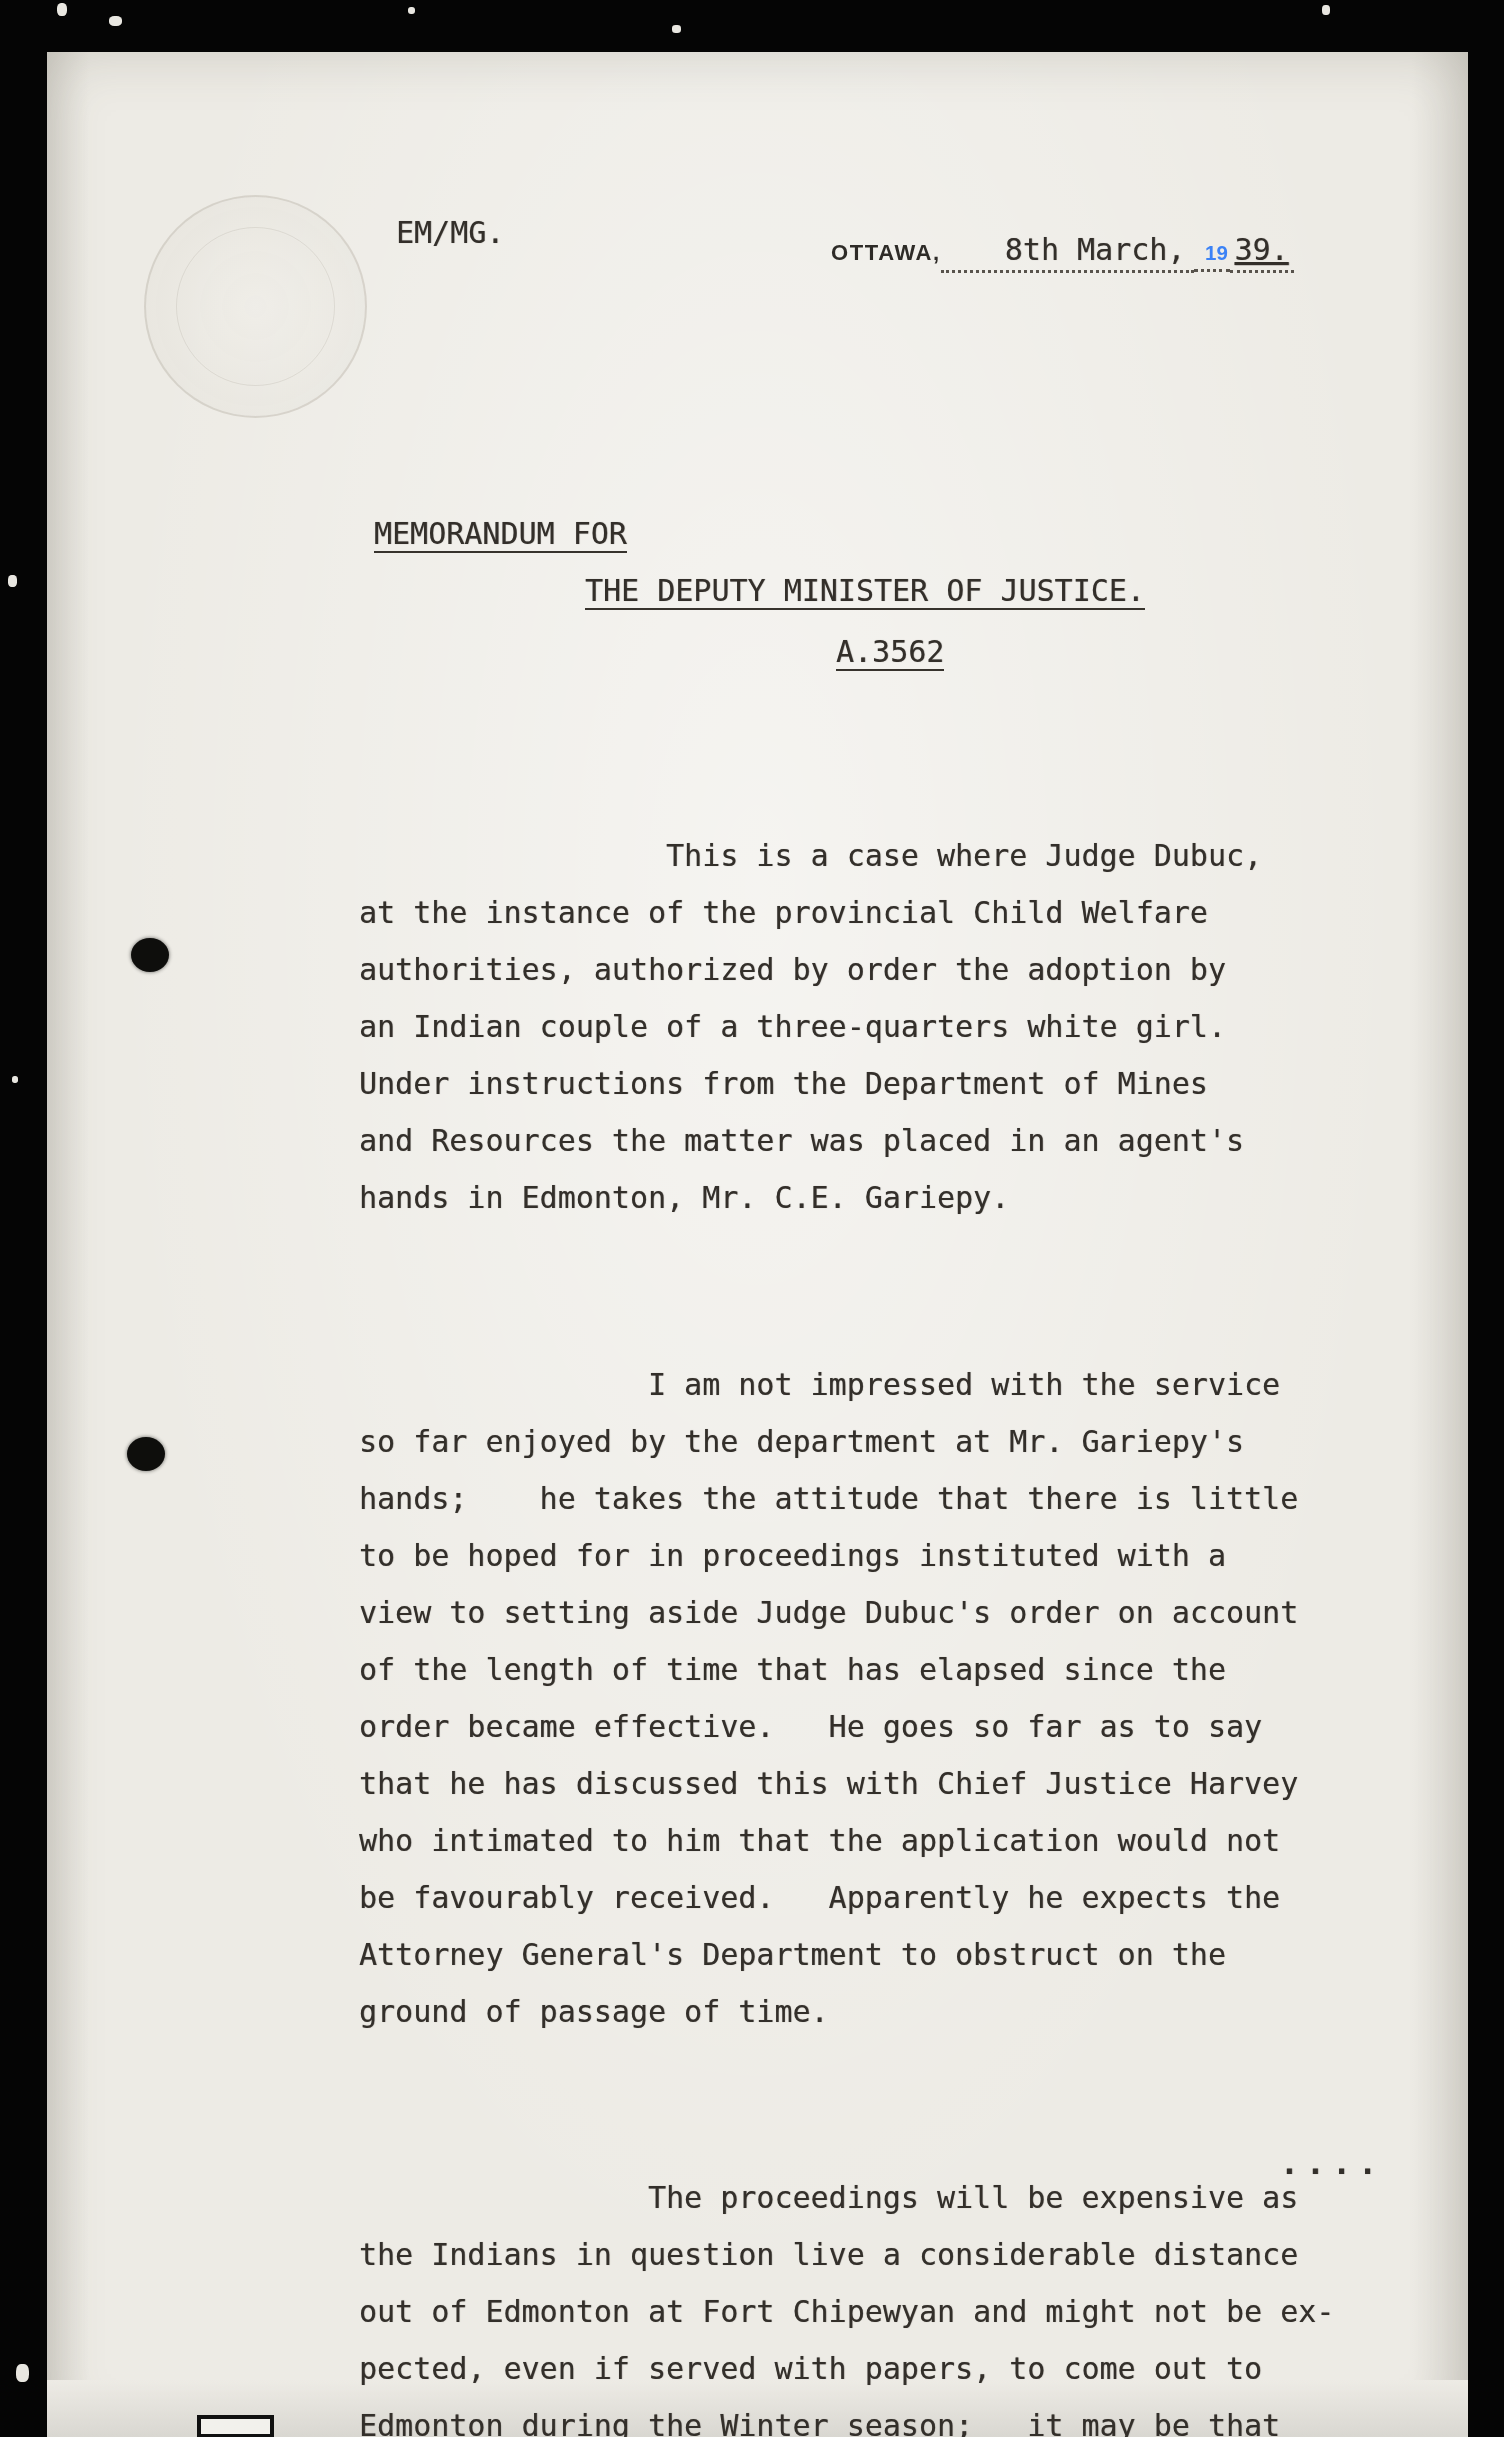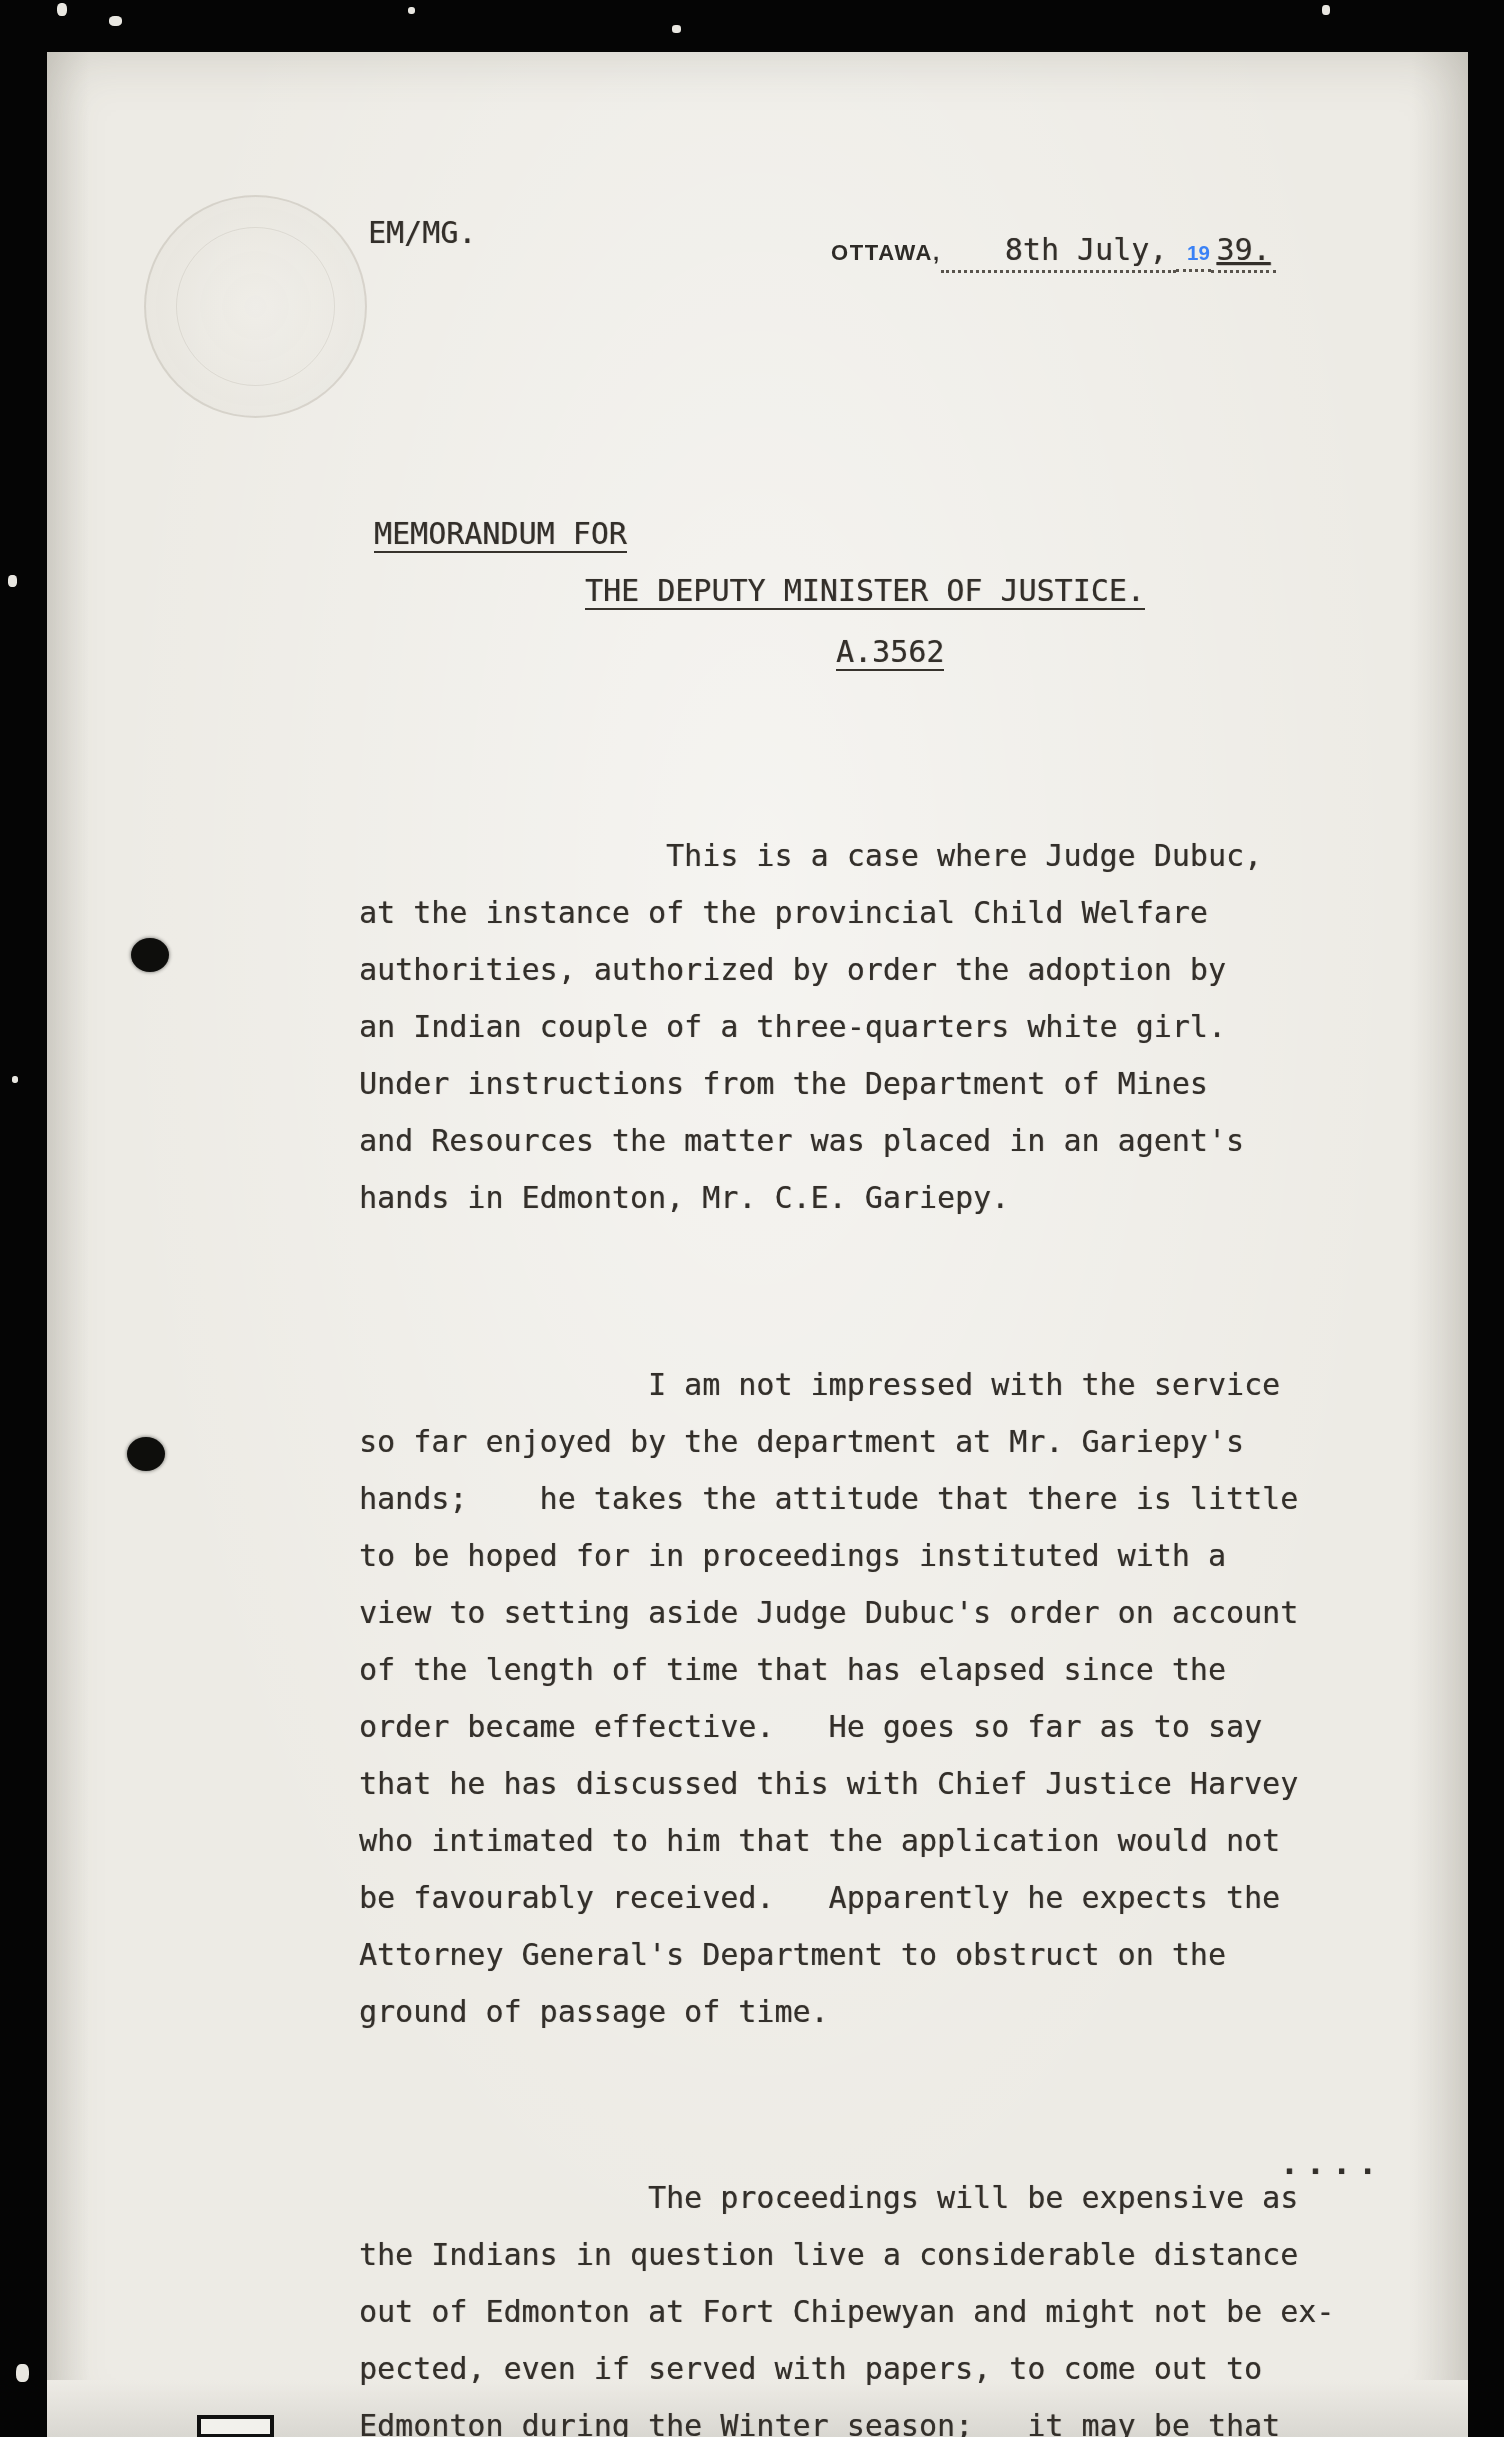--- a/index.html
+++ b/index.html
@@ -25,21 +25,21 @@
     background: linear-gradient(#edebe5, #d9d7d1);
   }
 
   .typew {
     font-family:"DejaVu Sans Mono","Liberation Mono",monospace;
     font-size:30px;
     color: var(--ink, #332f2a);
     text-shadow: 0.4px 0.4px 0.7px rgba(52,48,43,0.55);
   }
 
-  .file-ref { position:absolute; left:368px; top:215px; }
+  .file-ref { position:absolute; left:396px; top:215px; }
 
   .dateline {
     position:absolute; left:831px; top:212px;
     display:flex; align-items:baseline;
   }
   .place {
     font-family:"Liberation Sans",sans-serif;
     font-weight:bold; font-size:22px; letter-spacing:1.6px;
     color:#2e2b27;
     margin-top:28px;
@@ -118,21 +118,21 @@
 <div class="bottom-edge"></div>
 
 <div class="seal">
   <div class="seal-inner"></div>
 </div>
 
 <div class="typew file-ref">EM/MG.</div>
 
 <div class="dateline">
   <span class="place">OTTAWA,</span>
-  <span class="typew typed-date">8th July,</span>
+  <span class="typew typed-date">8th March,</span>
   <span class="printed-year">19</span>
   <span class="typew typed-year">39.</span>
 </div>
 
 <div class="typew memo-for">
   <span class="u">MEMORANDUM FOR</span>
 </div>
 <div class="typew recipient">
   <span class="u">THE DEPUTY MINISTER OF JUSTICE.</span>
 </div>

